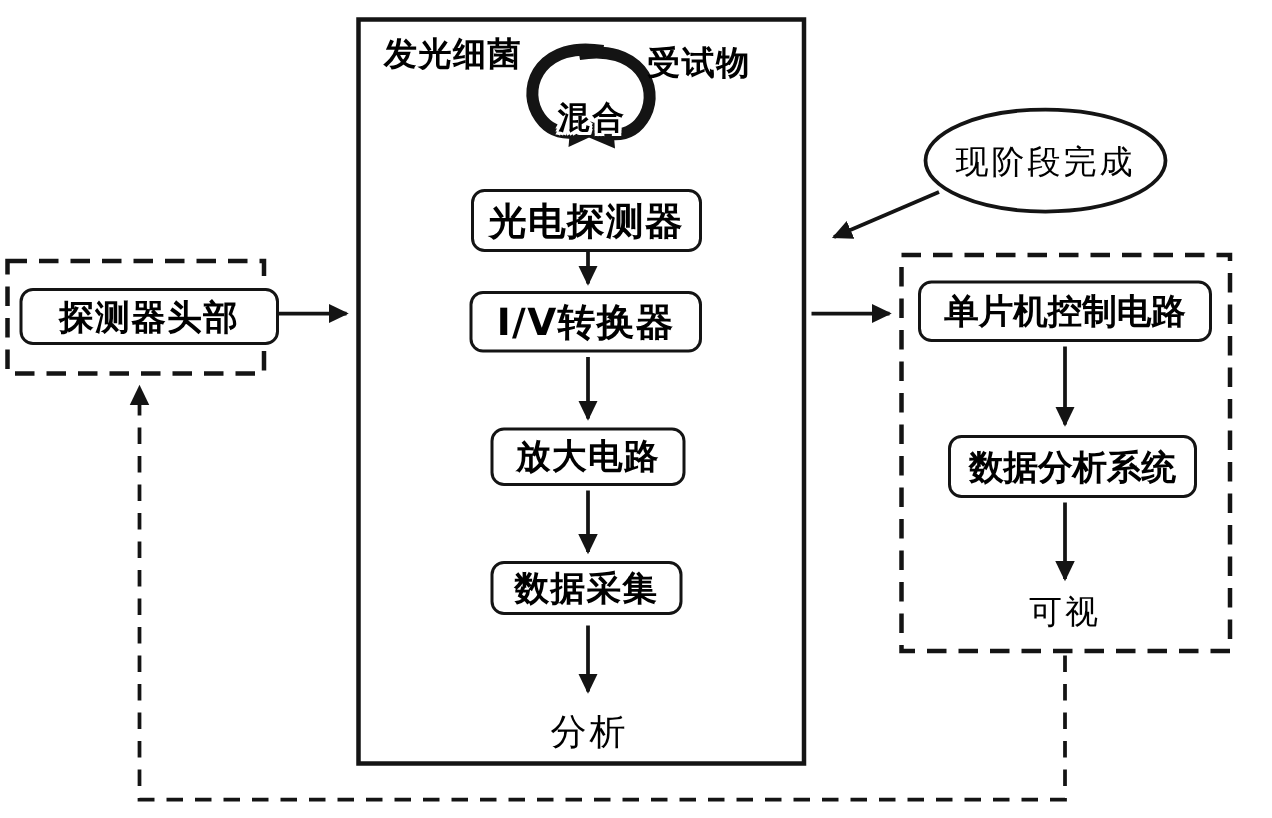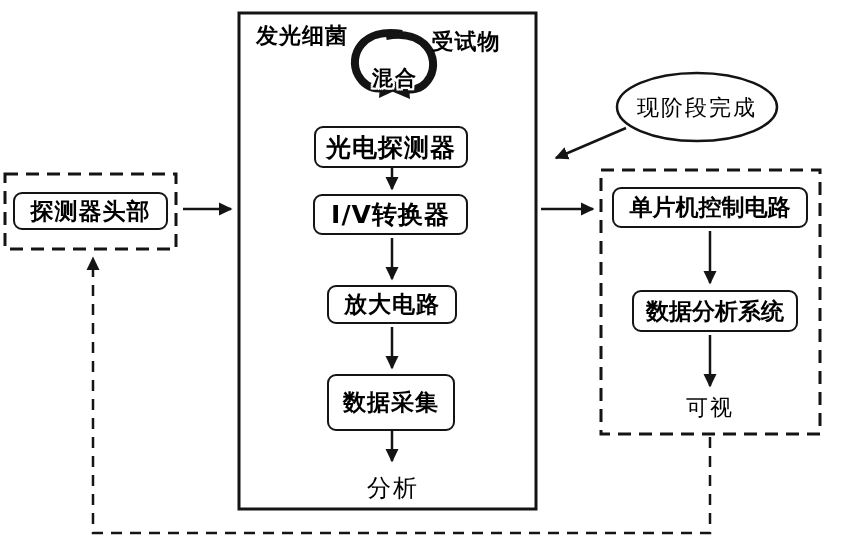--- a/index.html
+++ b/index.html
@@ -87,30 +87,30 @@
 
     <line x1="710" y1="231" x2="710" y2="283" stroke="#141414" stroke-width="2.5" marker-end="url(#ah)"></line>
     <line x1="710" y1="335" x2="710" y2="386" stroke="#141414" stroke-width="2.5" marker-end="url(#ah)"></line>
 
     <line x1="183" y1="209" x2="231" y2="209" stroke="#141414" stroke-width="2.5" marker-end="url(#ah)"></line>
     <line x1="541" y1="209" x2="593" y2="209" stroke="#141414" stroke-width="2.5" marker-end="url(#ah)"></line>
 
     <path d="M 710 437 L 710 533 L 93 533 L 93 258" fill="none" stroke="#141414" stroke-width="2.5" stroke-dasharray="11 8" marker-end="url(#ah)"></path>
   </svg>
 
-  <div class="node" style="left:13px; top:192px; width:155px; height:38px;">探测器头部</div>
+  <div class="node" style="left:13px; top:192px; width:173px; height:38px;">探测器头部</div>
 
   <div class="plain bold-label" style="left:252px; top:23px; width:100px; height:25px;text-align:center;">发光细菌</div>
   <div class="plain bold-label" style="left:427px; top:29px; width:78px; height:25px;text-align:center;">受试物</div>
   <div class="plain mix-label" style="left:366px; top:64px; width:58px; height:28px;">混合</div>
 
   <div class="node" style="left:314px; top:102px; width:154px; height:42px; font-size:25px;margin-top:24px;">光电探测器</div>
   <div class="node" style="left:327px; top:285px; width:130px; height:39px;">放大电路</div>
   <div class="node" style="left:313px; top:194px; width:155px; height:41px; font-size:25px;">I/V转换器</div>
-  <div class="node" style="left:327px; top:374px; width:128px; height:57px;">数据采集</div>
+  <div class="node" style="left:327px; top:374px; width:128px; height:36px;">数据采集</div>
   <div class="plain thin-label" style="left:343px; top:474px; width:100px; height:28px; font-size:24px;">分析</div>
 
   <div class="plain thin-label" style="left:617px; top:94px; width:160px; height:27px; font-size:22px;">现阶段完成</div>
 
   <div class="node" style="left:632px; top:290px; width:166px; height:42px; font-size:23px; letter-spacing:0;">数据分析系统</div>
   <div class="node" style="left:612px; top:187px; width:196px; height:41px; font-size:23px; letter-spacing:0;">单片机控制电路</div>
   <div class="plain thin-label" style="left:660px; top:394px; width:100px; height:27px; font-size:22px;">可视</div>
 
 </div>
 

